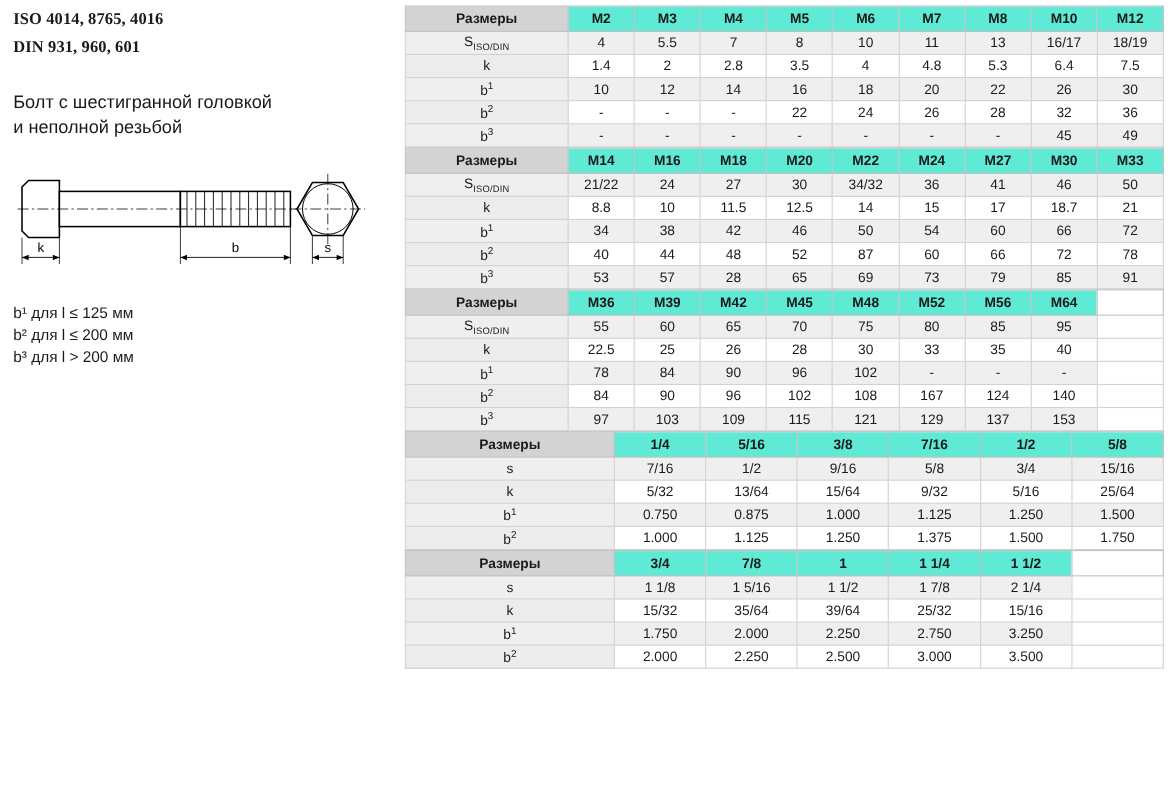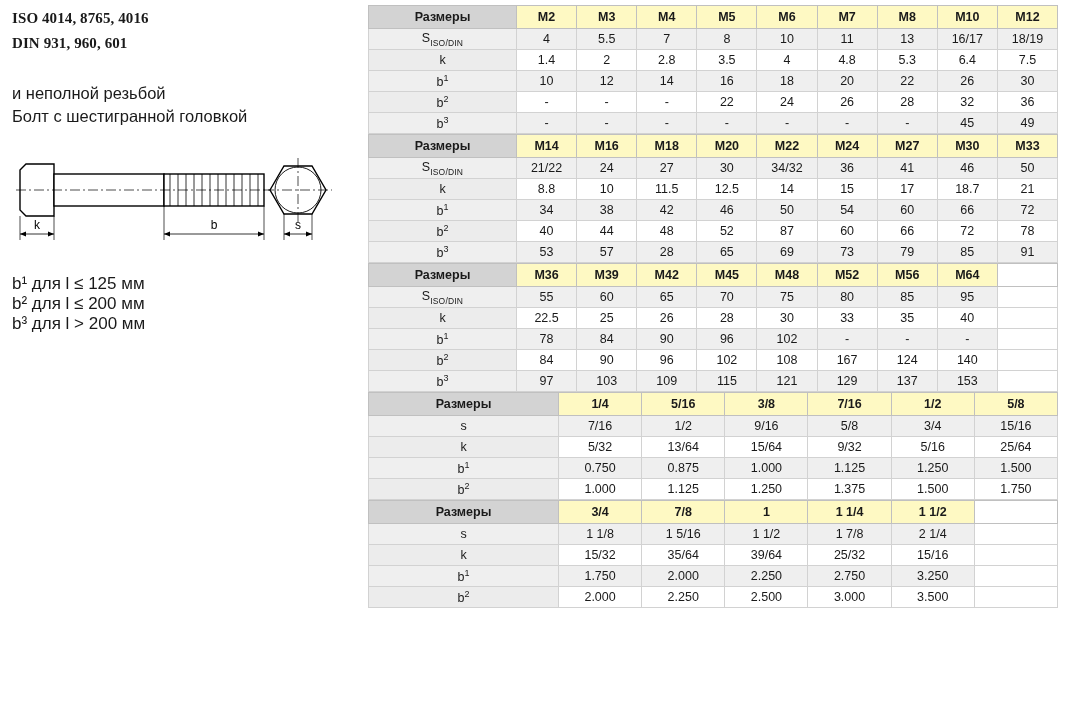--- a/index.html
+++ b/index.html
@@ -36,21 +36,21 @@
     line-height: 23px;
     font-weight: normal;
   }
   #drawing-area {
     margin-top: 22px;
     height: 98px;
     position: relative;
   }
   .notes {
     margin-top: 26px;
-    font-size: 17px;
+    font-size: 14px;
     line-height: 20px;
   }
 
   
   #tables {
     position: absolute;
     left: 368px;
     top: 5px;
     width: 690px;
   }
@@ -64,21 +64,21 @@
   table.dim td, table.dim th {
     border: 1px solid #d2d2d2;
     text-align: center;
     height: 20px;
     padding: 0 2px;
     font-weight: normal;
     color: #1a1a1a;
     white-space: nowrap;
   }
   table.dim thead th {
-    background: #fef9c3;
+    background: #5eead4;
     font-weight: bold;
     font-size: 12.5px;
     height: 22px;
     border-color: #c0c0c0;
   }
   table.dim thead th.rowhead {
     background: #d3d3d3;
   }
   table.dim tbody tr:nth-child(odd) td {
     background: #efefef;
@@ -107,22 +107,22 @@
     border-left-color: #d2d2d2;
   }
 </style>
 </head>
 <body>
 
 <div id="left-panel">
   <div class="title-line">ISO 4014, 8765, 4016</div>
   <div class="title-line">DIN 931, 960, 601</div>
   <div class="subtitle">
+    <div>Болт с шестигранной головкой</div>
     <div>и неполной резьбой</div>
-    <div>Болт с шестигранной головкой</div>
   </div>
 
   <div id="drawing-area">
     <svg width="330" height="100" viewBox="0 0 330 100">
 
       <polygon points="8,20 14,14 42,14 42,66 14,66 8,60" fill="#ffffff" stroke="#000000" stroke-width="1.4"></polygon>
 
       <rect x="42" y="24" width="110" height="32" fill="#ffffff" stroke="#000000" stroke-width="1.4"></rect>
 
       <rect x="152" y="24" width="100" height="32" fill="#ffffff" stroke="#000000" stroke-width="1.4"></rect>

